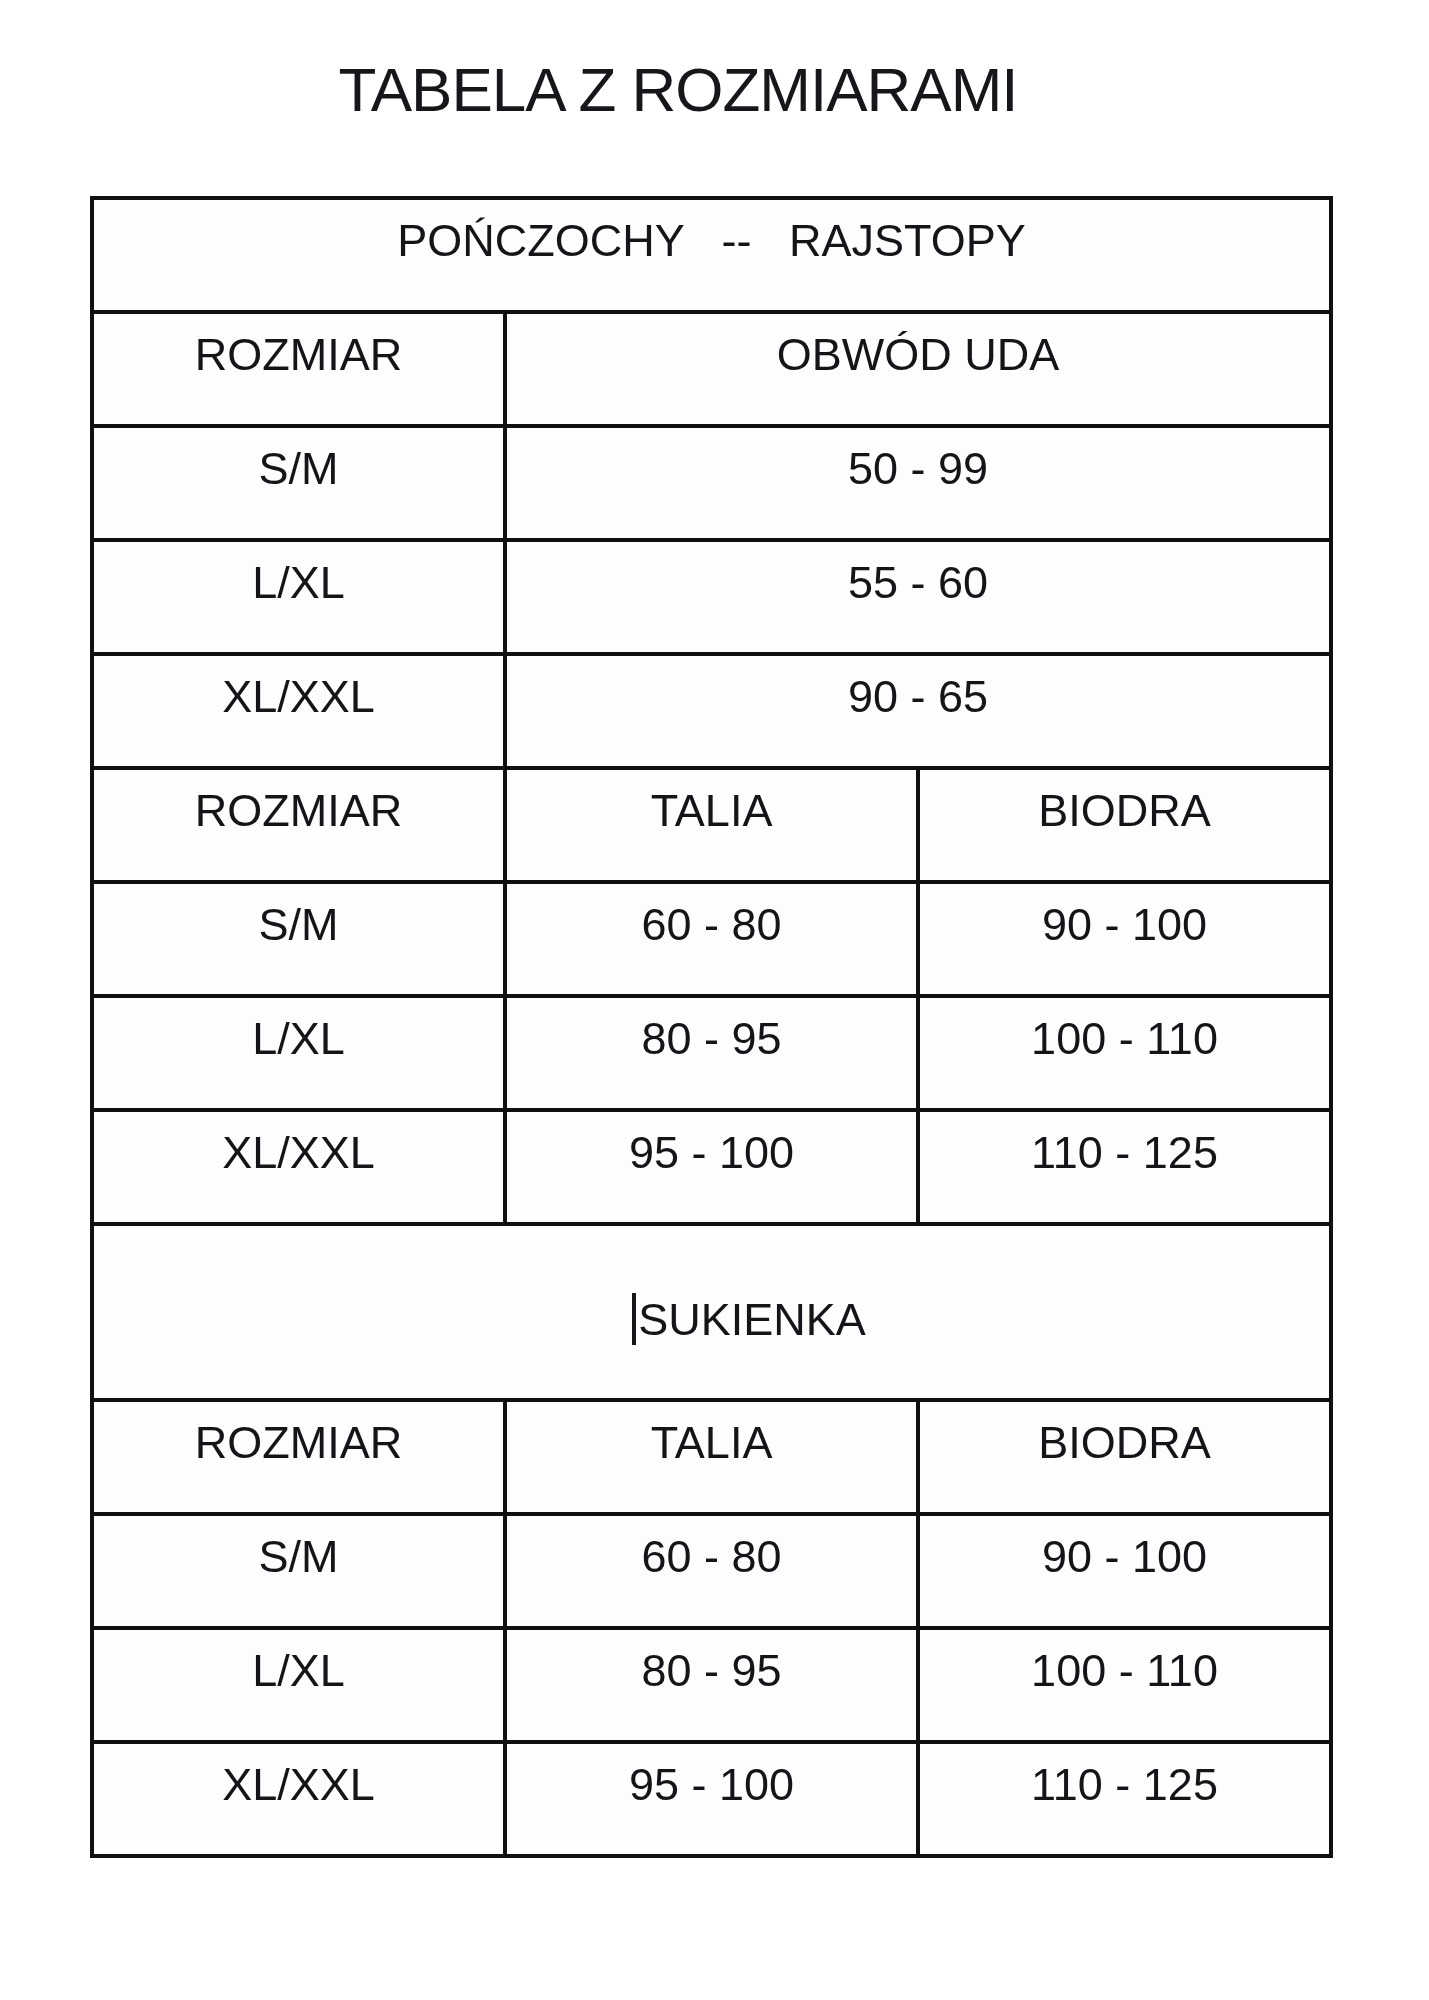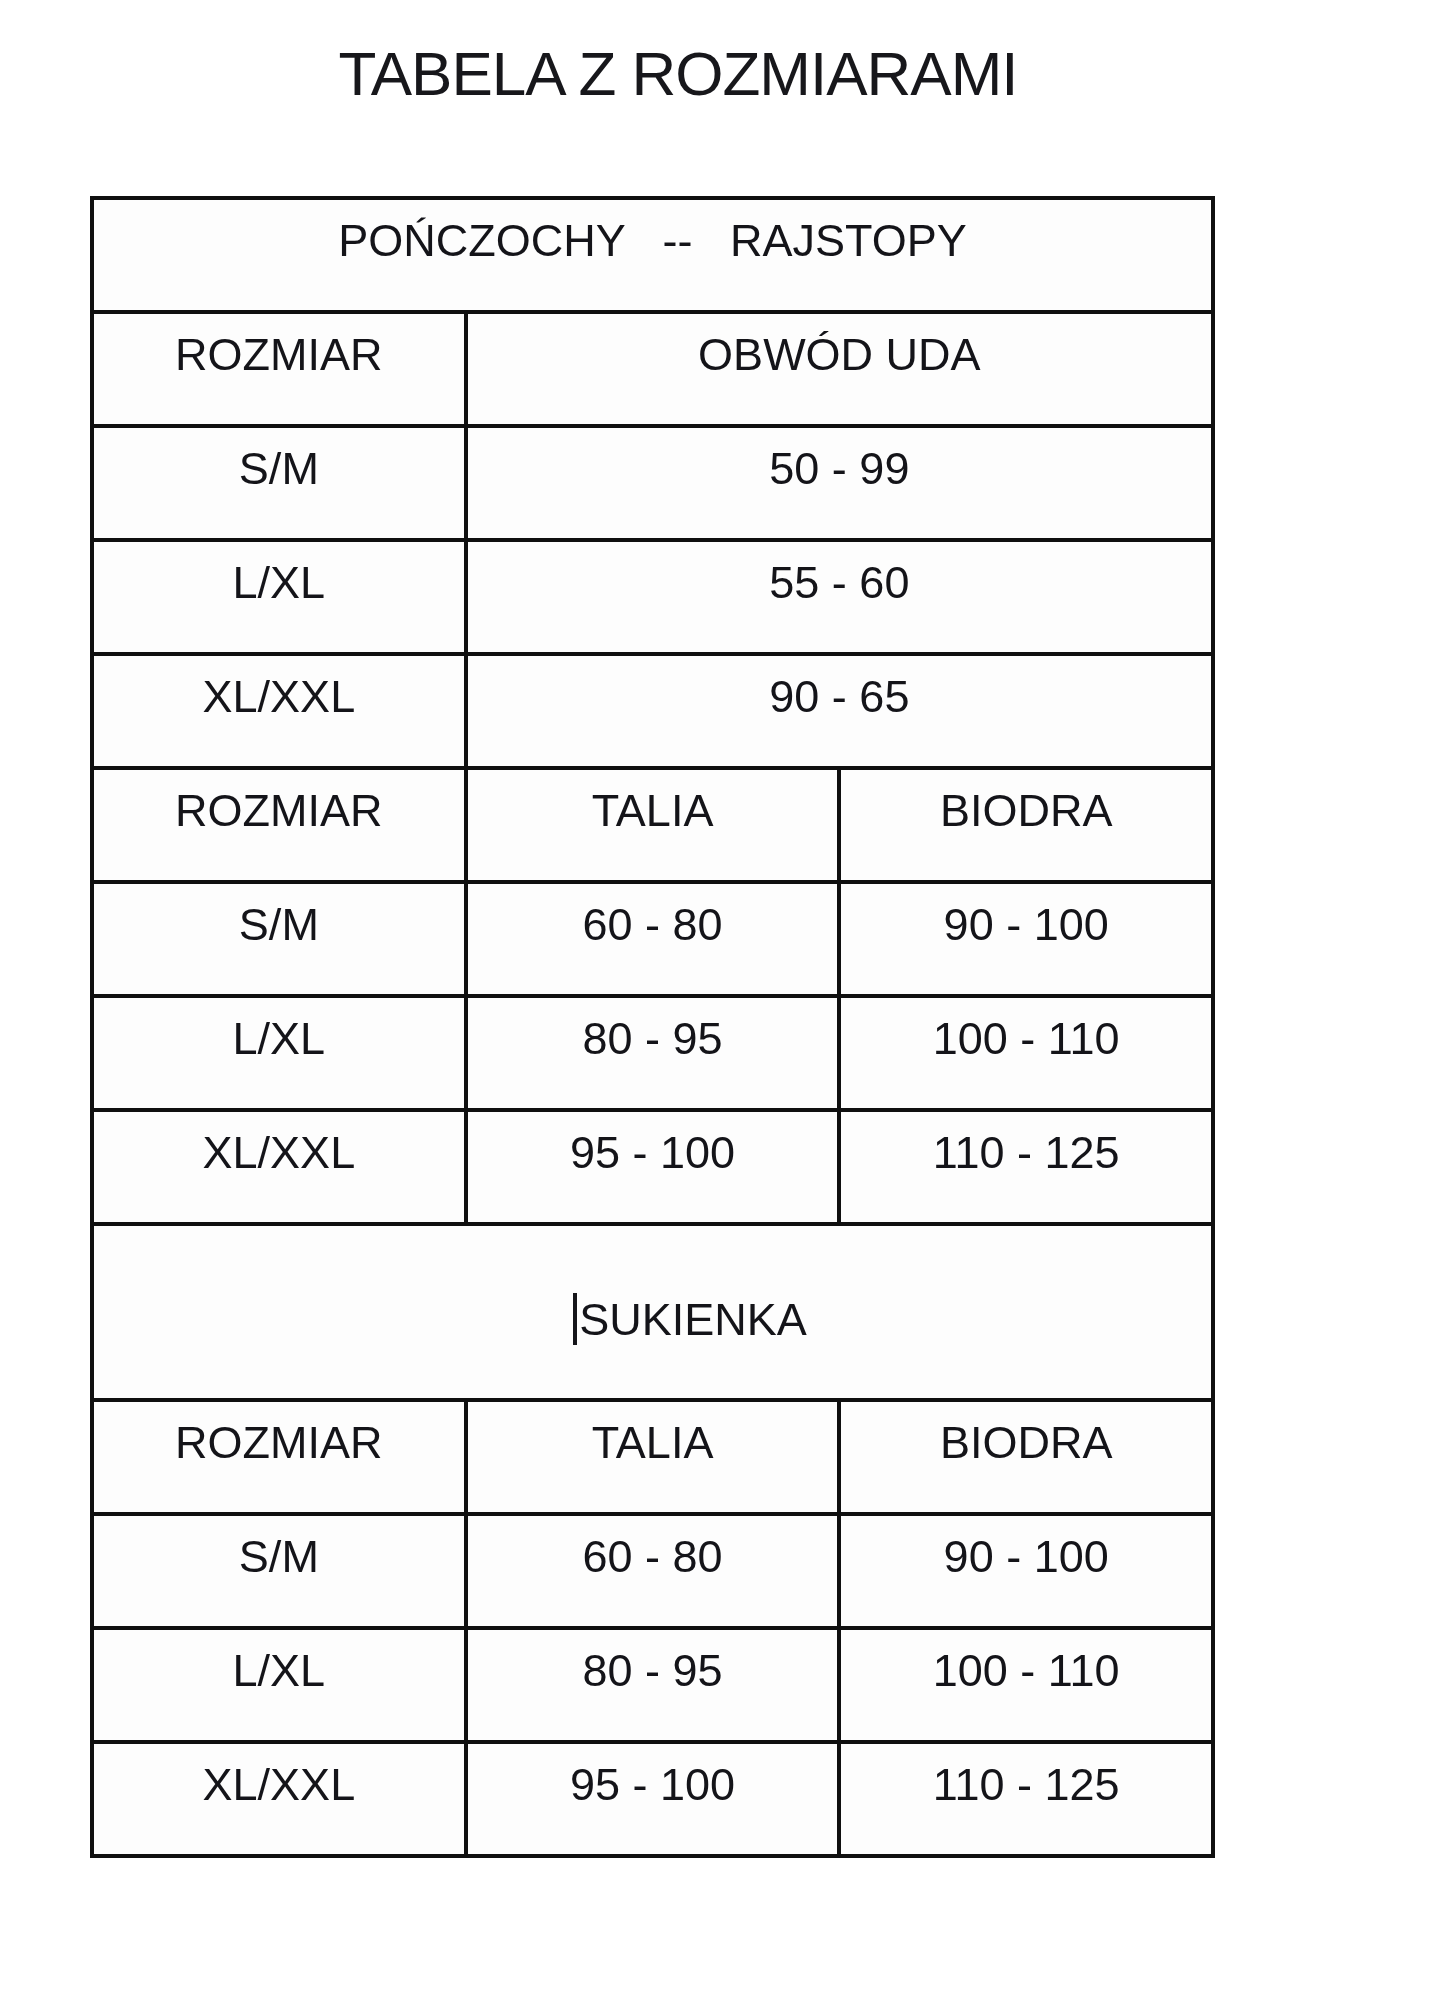--- a/index.html
+++ b/index.html
@@ -2,25 +2,25 @@
 <html><head>
 <meta charset="utf-8">
 <style>
   html,body{margin:0;padding:0;}
   body{
     width:1429px;height:2000px;position:relative;background:#ffffff;
     font-family:"Liberation Sans","DejaVu Sans",sans-serif;
     -webkit-font-smoothing:antialiased;
   }
   .page-title{
-    position:absolute;top:38px;left:678px;transform:translateX(-50%);
+    position:absolute;top:54px;left:678px;transform:translateX(-50%);
     font-size:62px;letter-spacing:-1px;color:#17171b;white-space:nowrap;
   }
   table.size-table{
-    position:absolute;left:90px;top:196px;width:1125px;
+    position:absolute;left:90px;top:196px;width:1243px;
     border-collapse:collapse;table-layout:fixed;color:#141419;
   }
   table.size-table tr{height:114px;}
   table.size-table td{
     border:4px solid #101010;background:#fdfdfd;
     vertical-align:top;text-align:center;
     font-size:45px;padding:15px 4px 0 4px;
     overflow:hidden;
   }
   td.section-cell{

